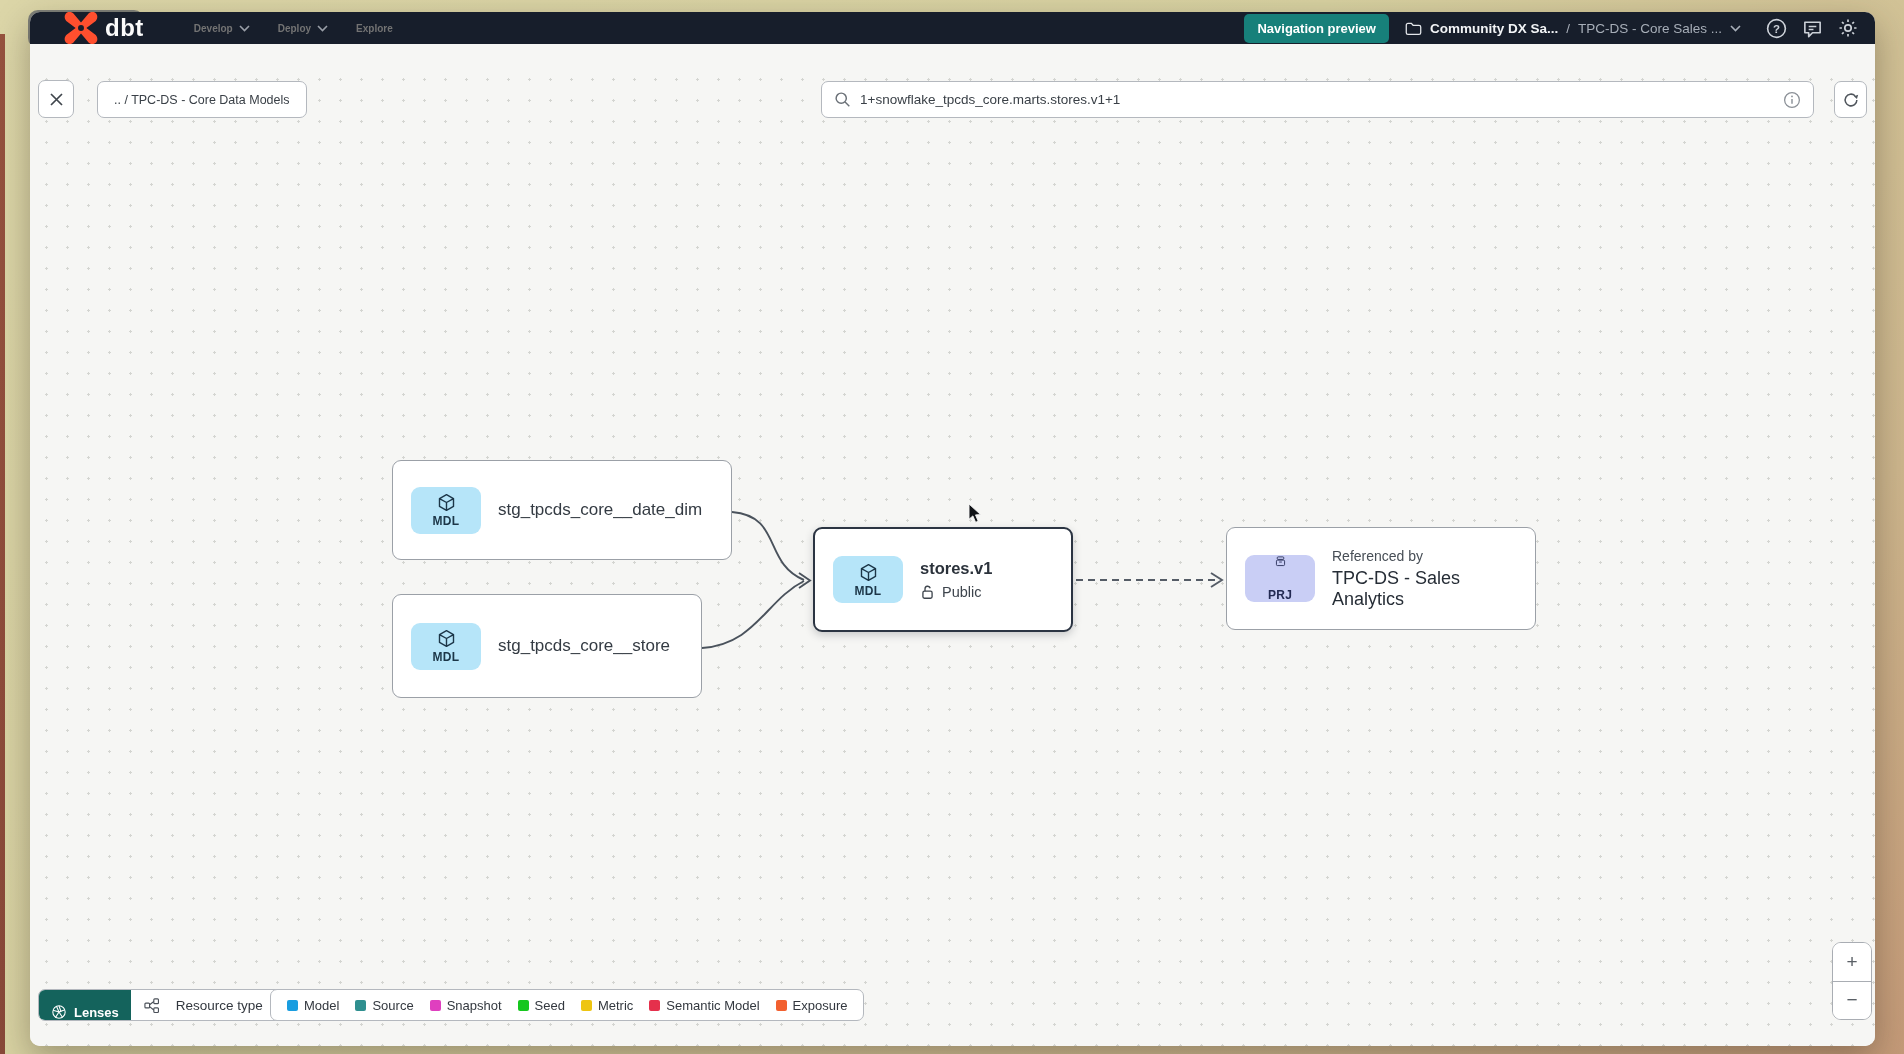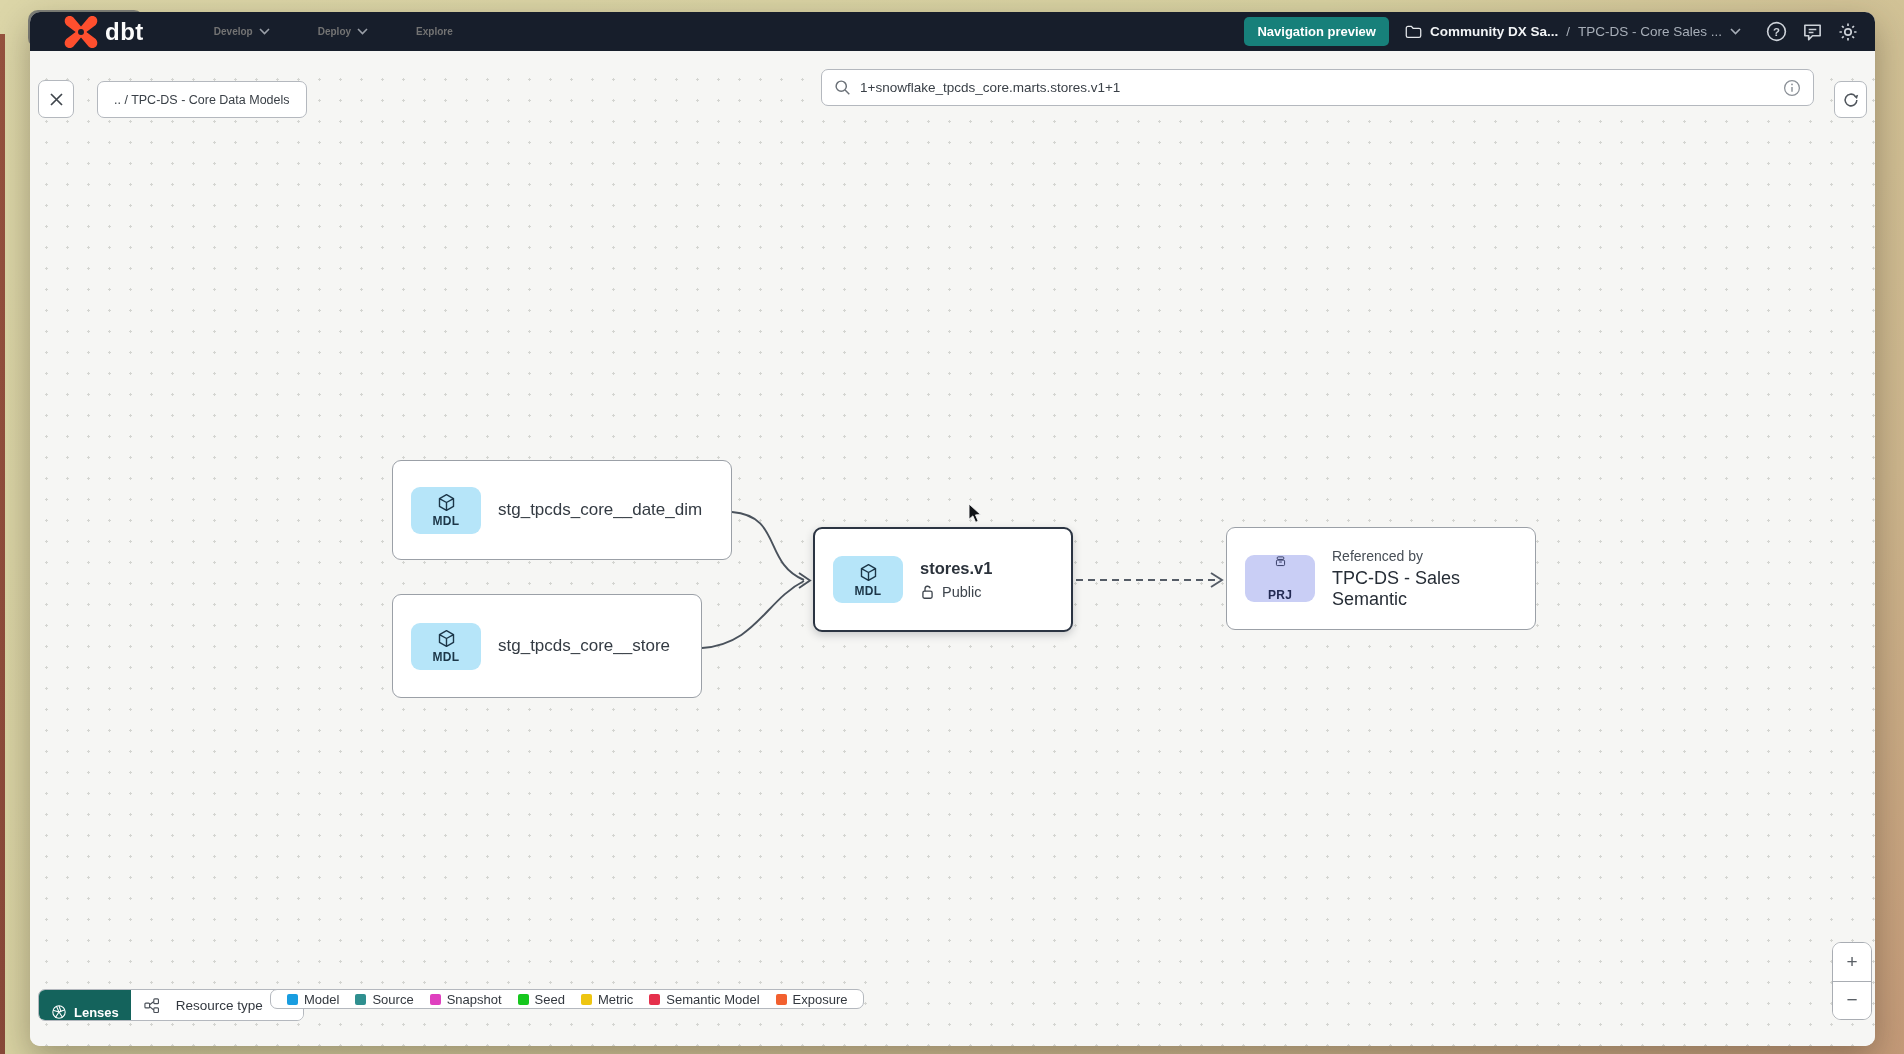--- a/index.html
+++ b/index.html
@@ -12,22 +12,22 @@
 
   .capture-tab { position:absolute; left:28px; top:10px; width:116px; height:38px;
     background:rgba(95,99,106,.75); border-radius:10px; display:flex; align-items:center; padding-left:40px; }
   .capture-tab .mini { width:22px; height:15px; border:2px solid #c9ccd2; border-radius:3px; background:rgba(200,203,209,.25); }
 
   .window { position:absolute; left:30px; top:12px; width:1845px; height:1034px;
     border-radius:10px; overflow:hidden; background:#f6f6f4;
     box-shadow:0 12px 34px rgba(40,30,20,.35); }
 
   
-  .navbar { position:absolute; left:0; top:0; right:0; height:39px; background:#171e2b;
-    display:flex; align-items:center; padding:0 16px; color:#eef1f4;gap:20px; }
+  .navbar { position:absolute; left:0; top:0; right:0; height:32px; background:#171e2b;
+    display:flex; align-items:center; padding:0 16px; color:#eef1f4; }
   .logo { display:flex; align-items:center; gap:7px; margin-left:18px; margin-right:36px; }
   .logo-mark { width:34px; height:34px; }
   .logo-text { font-size:24px; font-weight:bold; color:#fbfbfb; letter-spacing:.5px; }
   .nav-menu { display:flex; align-items:center; gap:6px; font-size:10px; font-weight:bold;
     color:#737373; padding:8px 14px; border-radius:6px; cursor:pointer;justify-content:flex-end; }
   .nav-menu svg { opacity:.75; }
   .nav-right { margin-left:auto; display:flex; align-items:center; gap:16px; }
   .preview-badge { background:#17807a; color:#ffffff; font-size:13px; font-weight:bold;
     padding:7px 13px; border-radius:5px; }
   .crumb { display:flex; align-items:center; gap:8px; font-size:13.5px; }
@@ -40,21 +40,21 @@
   .canvas { position:absolute; left:0; top:48px; right:0; bottom:0; background:#f6f6f4;
     background-image:radial-gradient(#d4d5d1 1.2px, transparent 1.4px);
     background-size:21px 21px; background-position:6px 9px; }
 
   .tool-btn { position:absolute; background:#ffffff; border:1px solid #b4b8be; border-radius:7px;
     display:flex; align-items:center; justify-content:center; cursor:pointer; }
   .close-btn { left:8px; top:20px; width:36px; height:38px; }
   .crumb-chip { position:absolute; left:67px; top:21px; height:37px; background:#fff;
     border:1px solid #b4b8be; border-radius:7px; display:flex; align-items:center;
     padding:0 16px; font-size:12.5px; color:#3a4047; cursor:pointer; }
-  .search-box { position:absolute; left:791px; top:9px; width:993px; height:37px; background:#fff;
+  .search-box { position:absolute; left:791px; top:21px; width:993px; height:37px; background:#fff;
     border:1px solid #b4b8be; border-radius:7px; display:flex; align-items:center; padding:0 12px; gap:9px; }
   .search-box input { flex:1; border:none; outline:none; font-size:13.5px; color:#3a4047;
     font-family:"Liberation Sans", sans-serif; background:transparent; }
   .refresh-btn { left:1804px; top:21px; width:33px; height:37px; }
 
   
   .node { position:absolute; background:#ffffff; border:1.4px solid #9ba0a7; border-radius:9px;
     display:flex; align-items:center; gap:17px; padding:0 18px; cursor:pointer; }
   .node.selected { border:2.4px solid #2b3442; box-shadow:0 3px 8px rgba(30,36,46,.22); }
   .badge { width:70px; height:47px; border-radius:9px; display:flex; flex-direction:column;
@@ -70,21 +70,21 @@
 
   .cursor { position:absolute; left:938px; top:443px; width:15px; height:21px; pointer-events:none; }
 
   
   .lens-group { position:absolute; left:8px; top:929px; height:32px; display:flex;
     border:1px solid #b4b8be; border-radius:7px; overflow:hidden; background:#fff; }
   .lenses-btn { background:#14635c; color:#fff; display:flex; align-items:flex-end; gap:7px;
     padding:0 12px; font-size:13px; font-weight:bold; cursor:pointer; }
   .restype-btn { display:flex; align-items:center; gap:16px; padding:0 12px; font-size:13.5px;
     color:#33383f; cursor:pointer; background:#fff; }
-  .legend { position:absolute; left:240px; top:929px; height:20px; background:#fff;
+  .legend { position:absolute; left:240px; top:929px; height:32px; background:#fff;
     border:1px solid #b4b8be; border-radius:7px; display:flex; align-items:center;
     gap:16px; padding:0 16px; }
   .legend-item { display:flex; align-items:center; gap:6px; font-size:13px; color:#33383f; }
   .swatch { width:11px; height:11px; border-radius:2px; display:inline-block; }
 
   .zoom-ctl { position:absolute; left:1802px; top:882px; width:40px; height:78px; background:#fff;
     border:1px solid #a9adb3; border-radius:9px; display:flex; flex-direction:column; overflow:hidden; }
   .zoom-btn { flex:1; display:flex; align-items:center; justify-content:center; font-size:19px;
     color:#5a6066; cursor:pointer; background:#fff; border:none;
     font-family:"Liberation Sans", sans-serif; }
@@ -247,21 +247,21 @@
       <div class="badge" style="background:#c9cef5;">
         <svg width="21" height="21" viewBox="0 0 24 24">
             <rect x="6" y="3.5" width="12" height="4.6" rx="1.6" fill="none" stroke="#232a53" stroke-width="1.6"></rect>
             <rect x="4.5" y="9.5" width="15" height="10" rx="1.8" fill="none" stroke="#232a53" stroke-width="1.6"></rect>
             <line x1="9.5" y1="13" x2="14.5" y2="13" stroke="#232a53" stroke-width="1.6"></line>
           </svg>
         <span class="btxt" style="color:#232a53;margin-top:19px;">PRJ</span>
       </div>
       <div>
         <div class="ref-sub">Referenced by</div>
-        <div class="ref-title">TPC-DS - Sales Semantic</div>
+        <div class="ref-title">TPC-DS - Sales Analytics</div>
       </div>
     </div>
 
     <svg class="cursor" viewBox="0 0 15 21">
       <path d="M1 1 L1 16.2 L4.9 12.9 L7.6 19.3 L10.2 18.2 L7.5 11.9 L12.6 11.6 Z" fill="#111317" stroke="#f5f5f5" stroke-width="0.9"></path>
     </svg>
 
     <div class="lens-group">
       <div class="lenses-btn">
         <svg width="16" height="16" viewBox="0 0 22 22">

